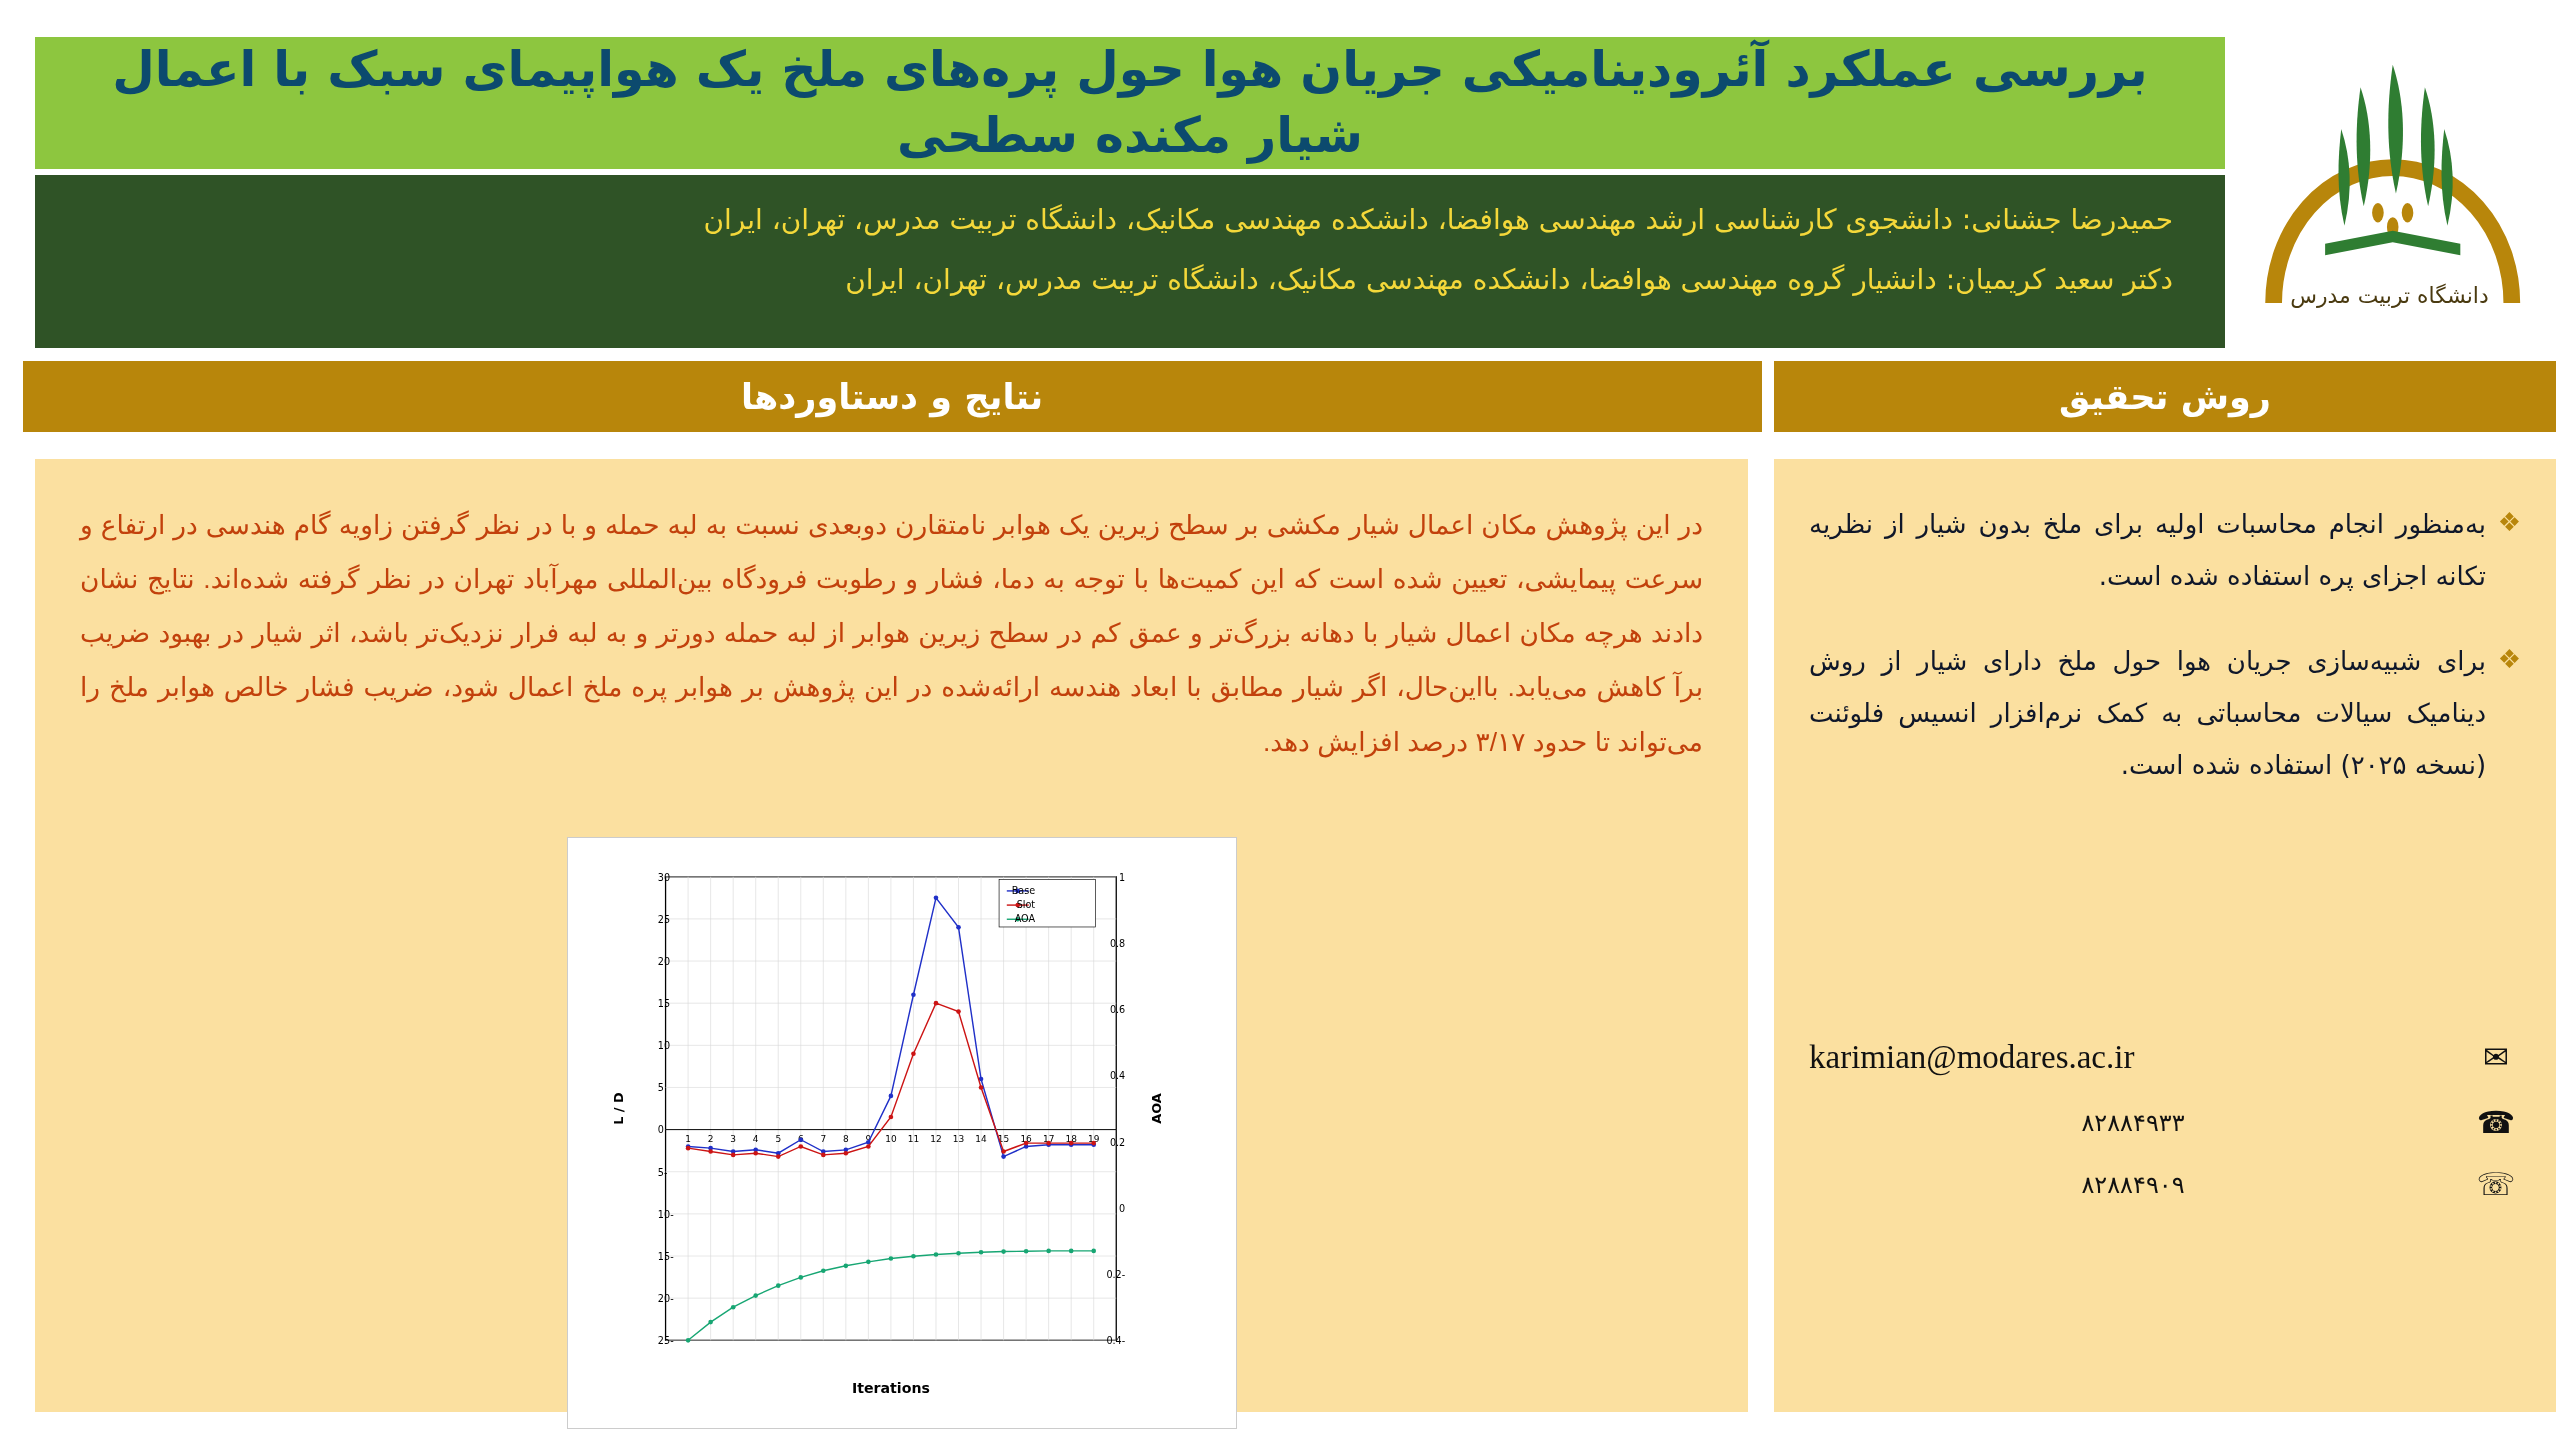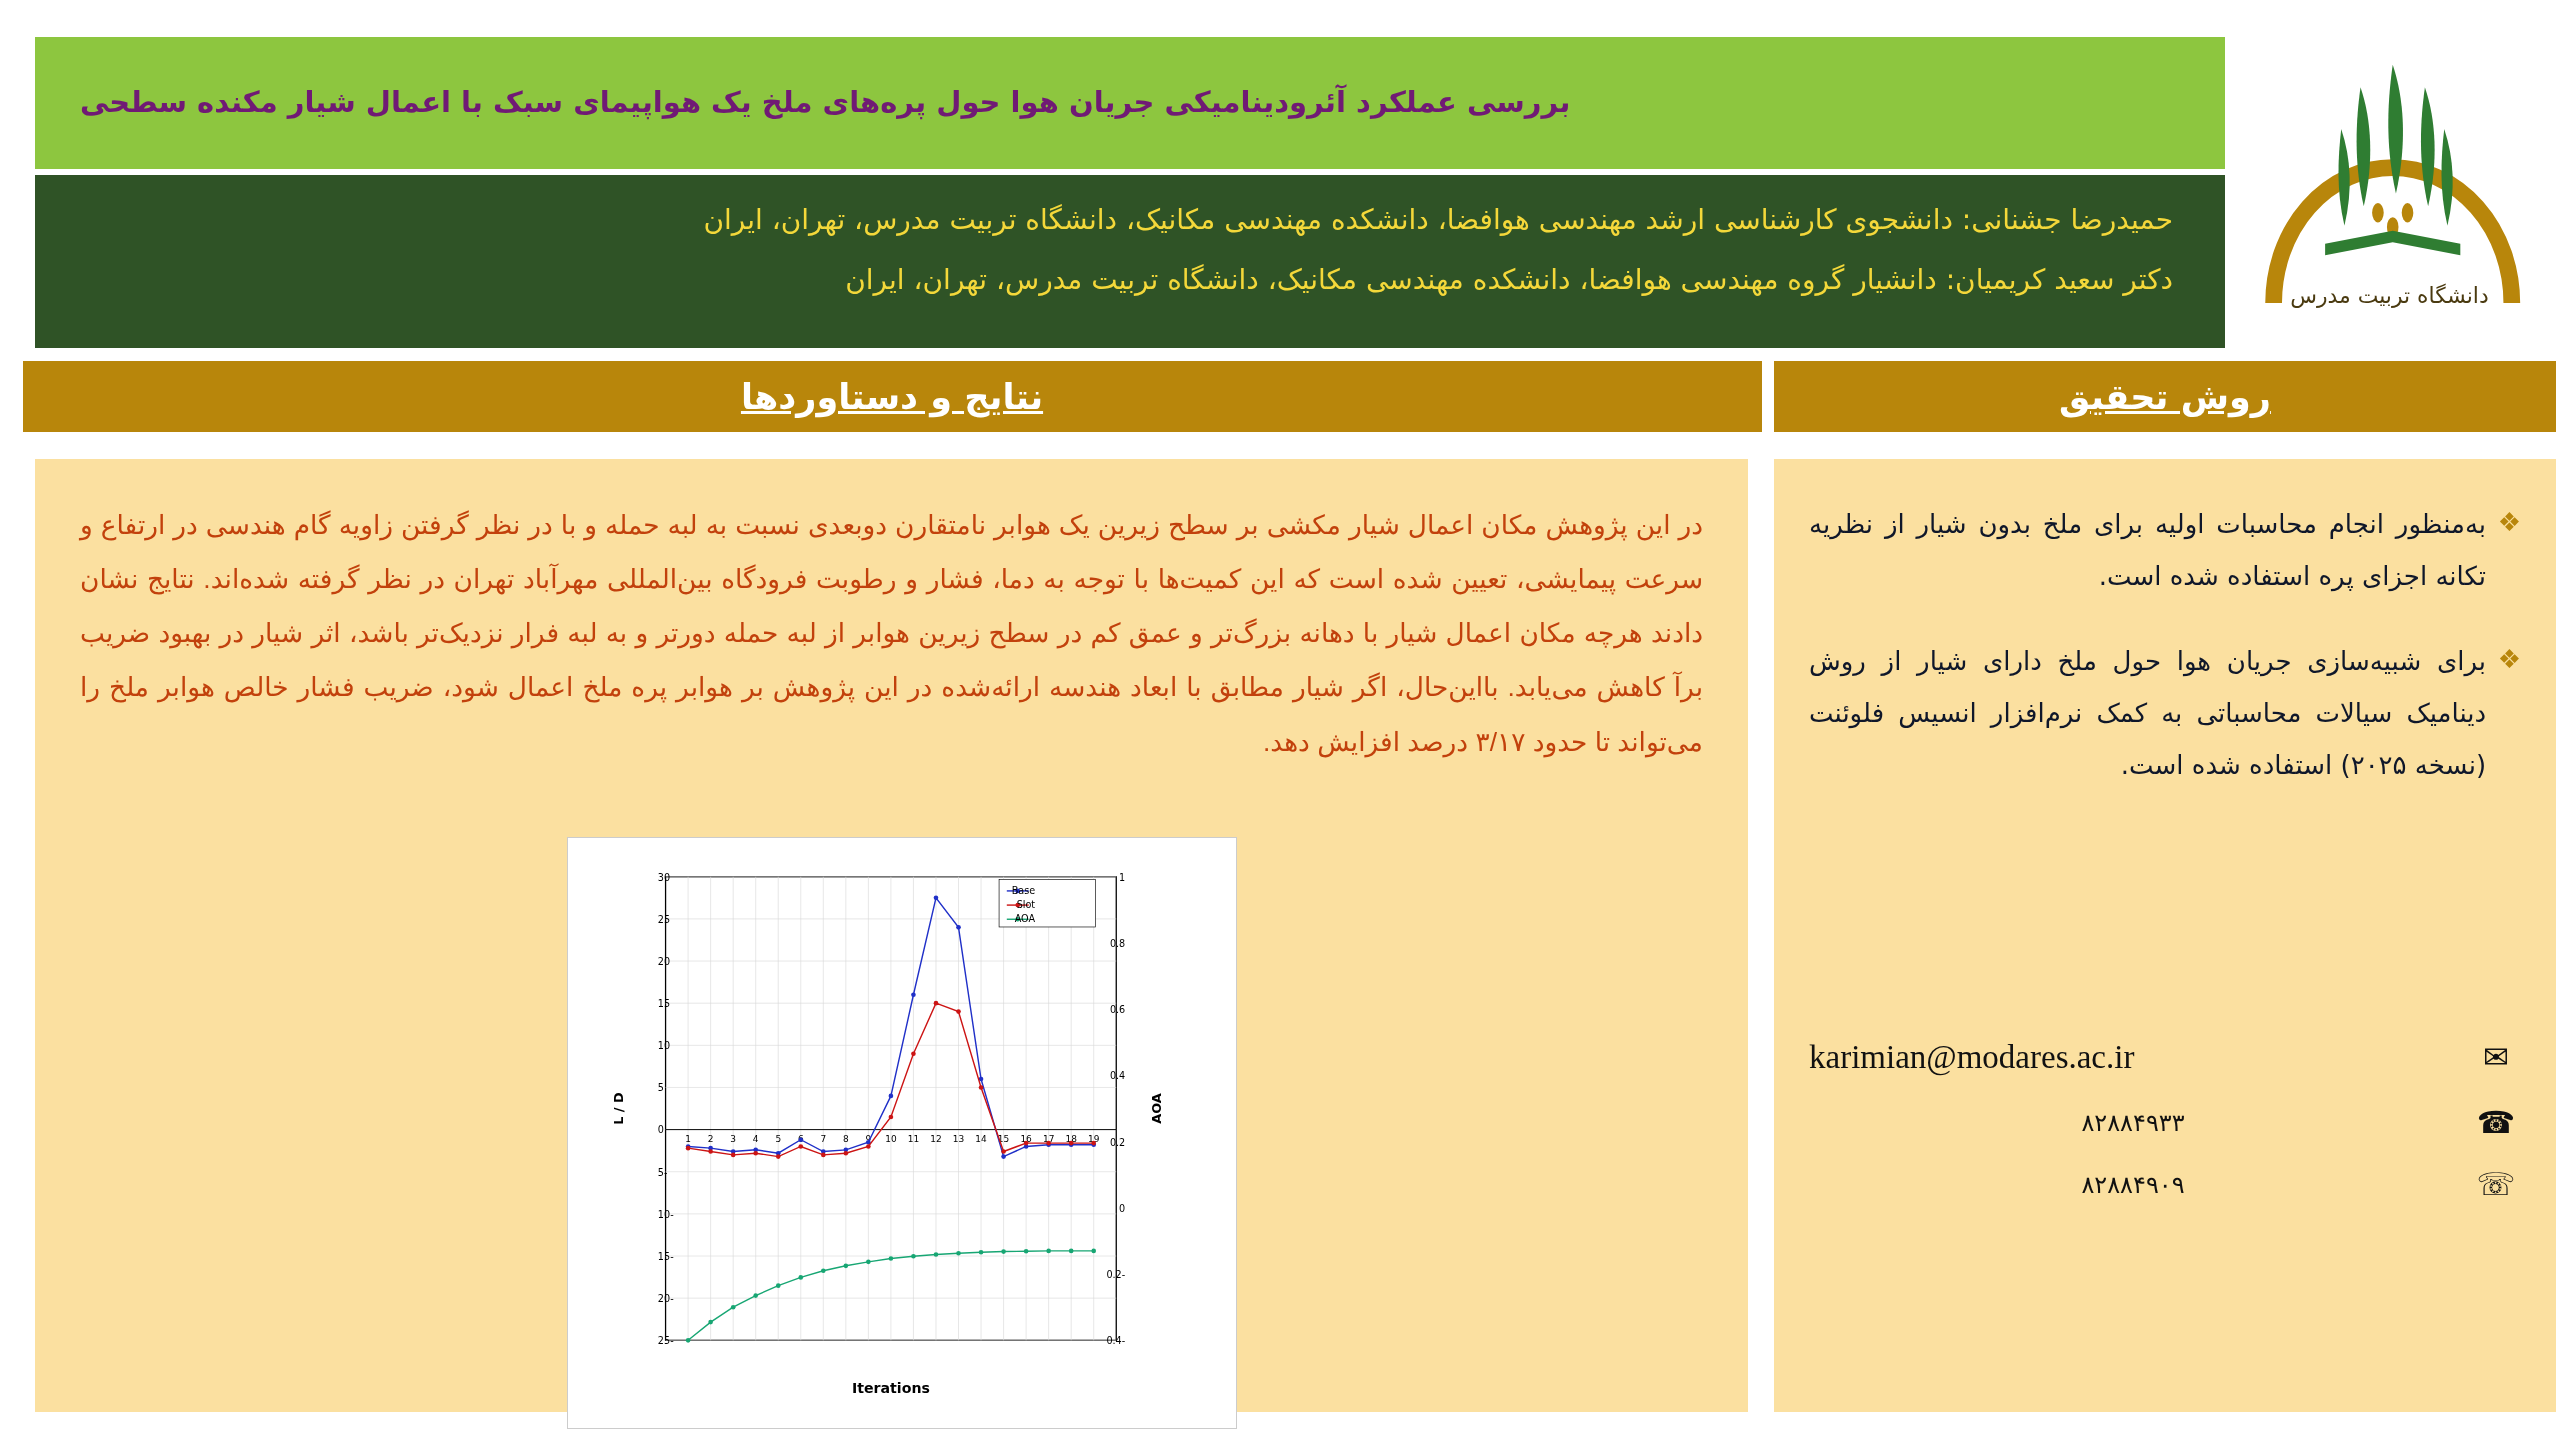--- a/index.html
+++ b/index.html
@@ -34,25 +34,25 @@
     width: 2190px;
     height: 132px;
     background: #8dc63f;
     display: flex;
     align-items: center;
     justify-content: flex-end;
     box-sizing: border-box;
     padding: 0 45px;
   }
   .title-band .title-text {
-    color: #701a75;
-    font-size: 29px;
+    color: #0c4a6e;
+    font-size: 49px;
     font-weight: bold;
     line-height: 1.35;
-    text-align: left;
+    text-align: center;
     direction: rtl;
   }
   .authors-band {
     position: absolute;
     left: 35px;
     top: 175px;
     width: 2190px;
     height: 173px;
     background: #2f5326;
     box-sizing: border-box;
@@ -81,21 +81,20 @@
     position: absolute;
     height: 71px;
     background: #b8860b;
     display: flex;
     align-items: center;
     justify-content: center;
     color: #ffffff;
     font-size: 35px;
     font-weight: bold;
     direction: rtl;
-    text-decoration: underline;
   }
   .bar-results {
     left: 22.5px;
     top: 361px;
     width: 1739px;
   }
   .bar-method {
     left: 1774px;
     top: 361px;
     width: 782px;

